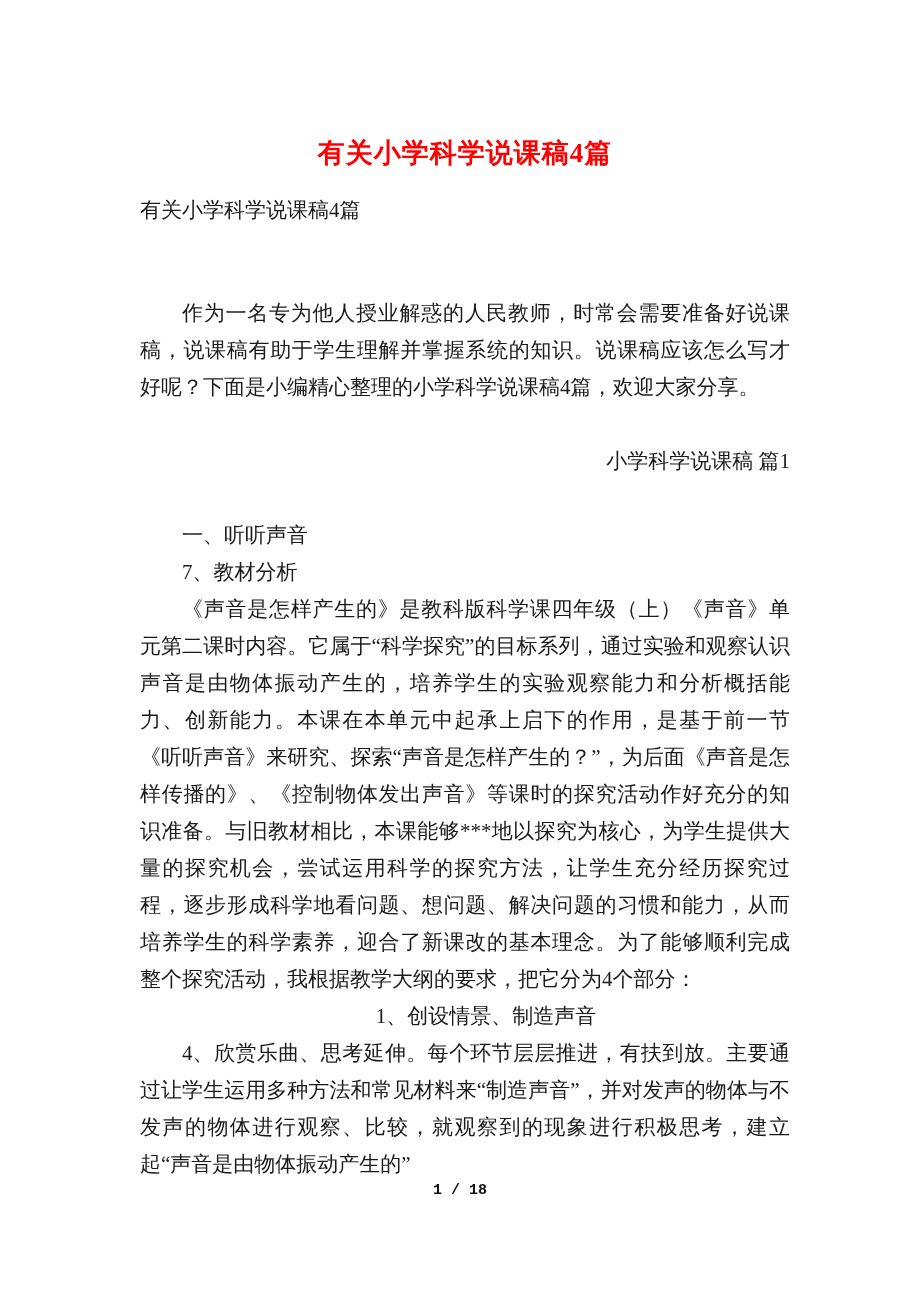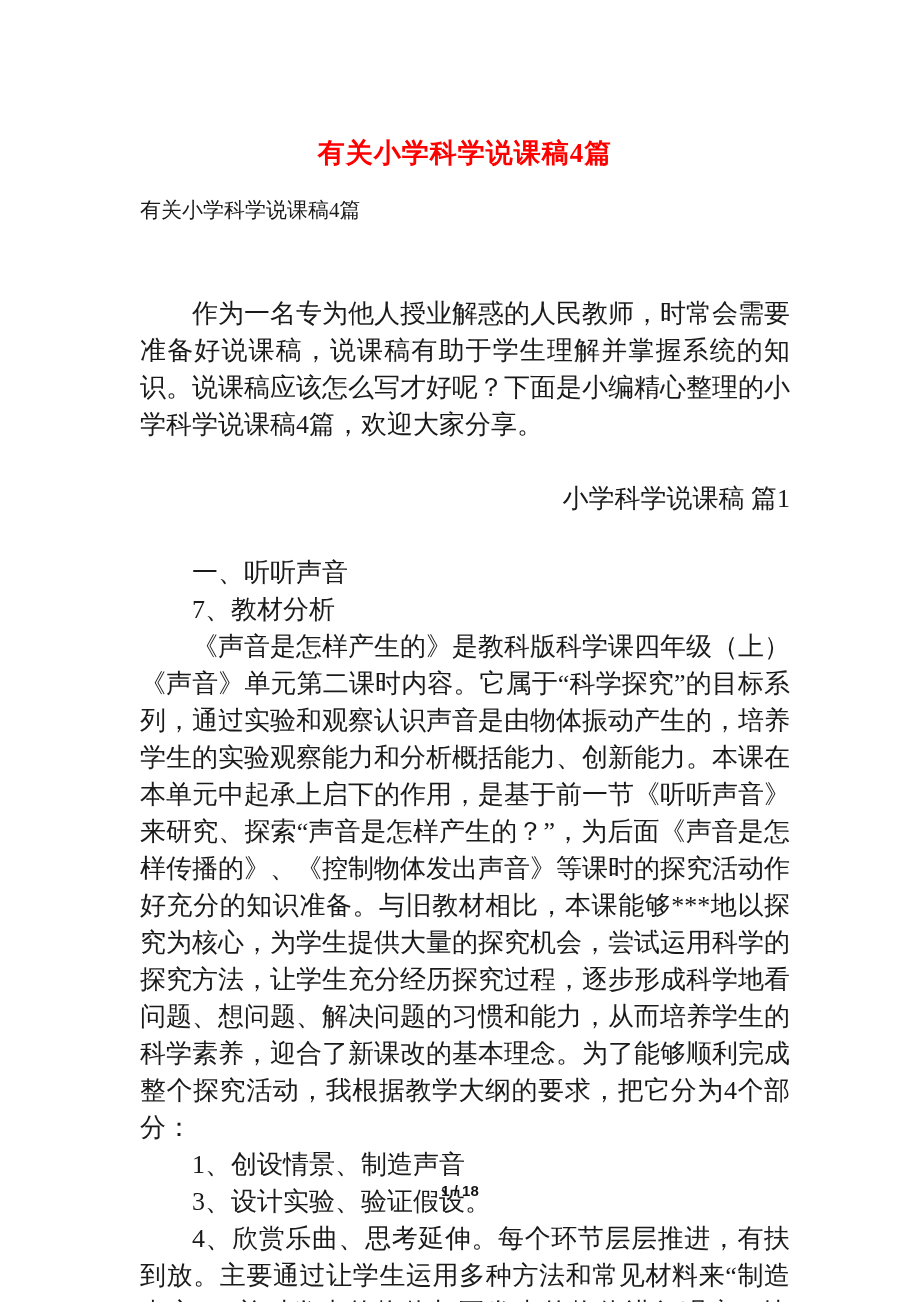--- a/index.html
+++ b/index.html
@@ -39,21 +39,21 @@
     letter-spacing: 1px;
   }
   .doc-subtitle {
     margin: 22px 0 0 0;
     font-size: 21px;
     line-height: 37px;
     text-align: left;
   }
   p.body-text {
     margin: 0;
-    font-size: 26px;
+    font-size: 21px;
     line-height: 37px;
     text-align: justify;
     text-justify: inter-ideograph;
   }
   p.indent {
     text-indent: 2em;
   }
   p.intro {
     margin-top: 66px;
   }
@@ -61,29 +61,29 @@
     margin-top: 37px;
     text-align: right;
   }
   p.heading-line {
     text-align: left;
   }
   p.heading-first {
     margin-top: 37px;
   }
   p.list-item {
-    text-align: left;
+    text-align: center;
   }
   .page-footer {
     position: absolute;
     top: 1182px;
     left: 0;
     width: 920px;
     text-align: center;
-    font-family: Liberation Sans, sans-serif;
+    font-family: Liberation Mono, monospace;
     font-size: 15px;
     font-weight: bold;
     color: #111111;
   }
 </style>
 </head>
 <body>
 
 <div class="page">
   <div class="content">
@@ -98,20 +98,19 @@
 
     <p class="body-text indent heading-line heading-first">一、听听声音</p>
 
     <p class="body-text indent heading-line">7、教材分析</p>
 
     <p class="body-text indent">《声音是怎样产生的》是教科版科学课四年级（上）《声音》单元第二课时内容。它属于“科学探究”的目标系列，通过实验和观察认识声音是由物体振动产生的，培养学生的实验观察能力和分析概括能力、创新能力。本课在本单元中起承上启下的作用，是基于前一节《听听声音》来研究、探索“声音是怎样产生的？”，为后面《声音是怎样传播的》、《控制物体发出声音》等课时的探究活动作好充分的知识准备。与旧教材相比，本课能够***地以探究为核心，为学生提供大量的探究机会，尝试运用科学的探究方法，让学生充分经历探究过程，逐步形成科学地看问题、想问题、解决问题的习惯和能力，从而培养学生的科学素养，迎合了新课改的基本理念。为了能够顺利完成整个探究活动，我根据教学大纲的要求，把它分为4个部分：</p>
 
     <p class="body-text indent list-item">1、创设情景、制造声音</p>
 
 
-    <p class="body-text indent list-item">3、设计实验、验证假设。</p>
 
     <p class="body-text indent">4、欣赏乐曲、思考延伸。每个环节层层推进，有扶到放。主要通过让学生运用多种方法和常见材料来“制造声音”，并对发声的物体与不发声的物体进行观察、比较，就观察到的现象进行积极思考，建立起“声音是由物体振动产生的”</p>
 
   </div>
 
   <div class="page-footer">1 / 18</div>
 </div>
 
 </body></html>

